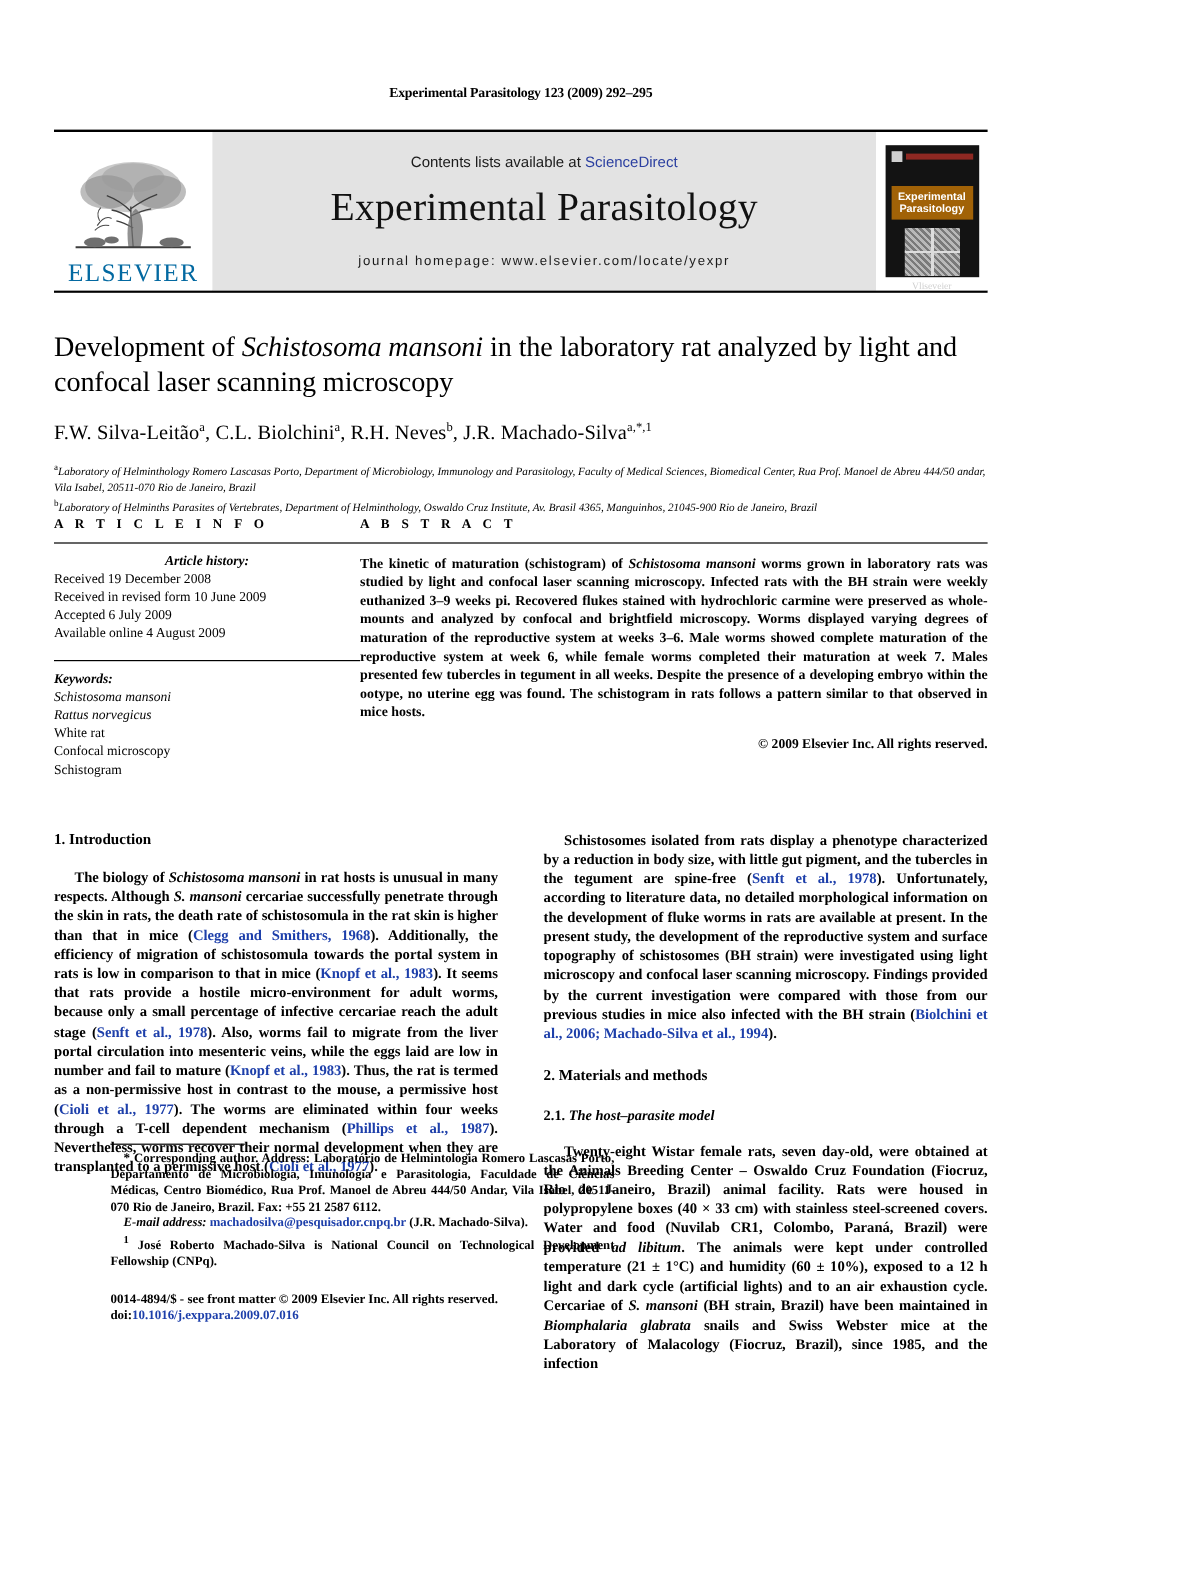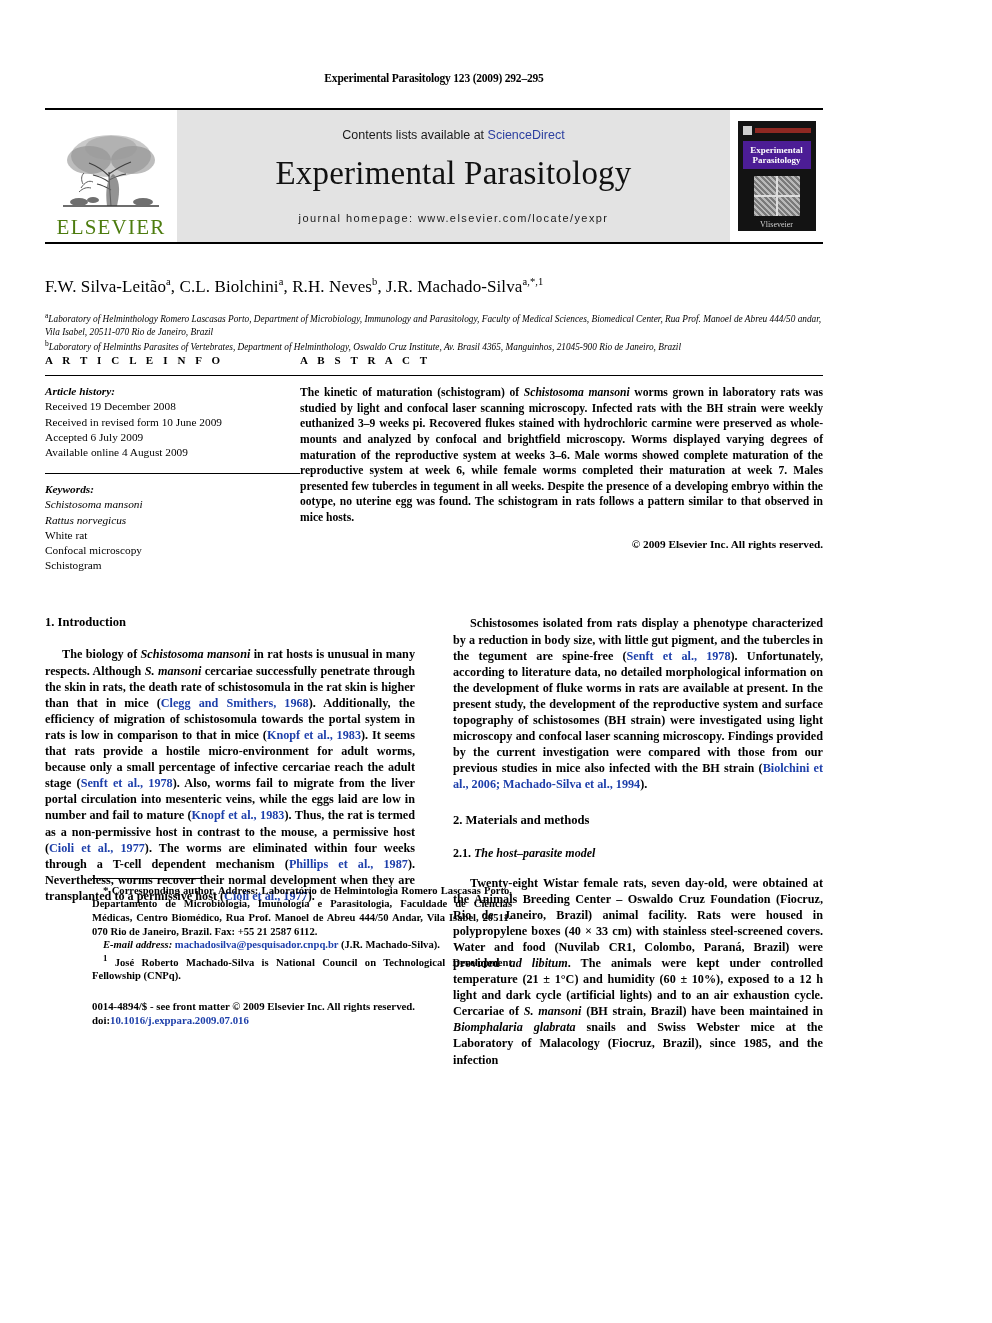--- a/index.html
+++ b/index.html
@@ -50,21 +50,21 @@
     align-items: center;
     background: #fff;
     padding-bottom: 4px;
     box-sizing: border-box;
   }
   .tree-svg { display:block; }
   .elsevier-word {
     font-family: "Liberation Serif", serif;
     font-size: 21px;
     letter-spacing: 1.2px;
-    color: #4d7c0f;
+    color: #0369a1;
     font-weight: 400;
     line-height: 1;
     margin-top: 1px;
   }
   .banner {
     flex: 1 1 auto;
     background: #e3e3e3;
     display: flex;
     flex-direction: column;
     align-items: center;
@@ -120,25 +120,25 @@
   .cover-badge {
     width: 9px; height: 9px;
     background: #cfcfcf;
   }
   .cover-redline {
     flex: 1 1 auto;
     height: 5px;
     background: #8e2822;
   }
   .cover-band {
-    margin-top: 6px;
-    background: #4c1d95;
+    margin-top: 20px;
+    background: #a16207;
     color: #fff;
     text-align: center;
-    font-family: Liberation Serif, serif;
+    font-family: Liberation Sans, sans-serif;
     font-size: 9px;
     line-height: 10px;
     padding: 4px 1px;
     font-weight: 600;
   }
   .cover-image {
     margin: 7px auto 0;
     width: 46px;
     height: 40px;
     background:
@@ -194,21 +194,21 @@
   }
   .rule {
     border-top: 1px solid #000;
     margin-top: 9px;
   }
   .history {
     margin-top: 8px;
     font-size: 11.3px;
     line-height: 15.2px;
   }
-  .history .lbl { font-style: italic; font-weight: bold; }
+  .history .lbl { font-style: italic; font-weight: bold; text-align: center; }
   .kw-block { margin-top: 13px; }
   .keywords {
     margin-top: 8px;
     font-size: 11.3px;
     line-height: 15.2px;
   }
   .keywords .lbl { font-style: italic; font-weight: bold; }
   .keywords .it { font-style: italic; }
   .abstract-body {
     margin-top: 9px;
@@ -349,20 +349,21 @@
         </div>
         <div class="cover-image"></div>
         <div class="cover-foot">
           <span class="vm">Vliseveier</span>
         </div>
       </div>
     </div>
   </div>
 
   <div class="title-block">
+    <h1 class="article-title"><span>Development of </span><span class="it">Schistosoma mansoni</span><span> in the laboratory rat analyzed by light and confocal laser scanning microscopy</span></h1>
 
     <div class="authors"><span>F.W. Silva-Leitão</span><sup>a</sup>, <span>C.L. Biolchini</span><sup>a</sup>, <span>R.H. Neves</span><sup>b</sup>, <span>J.R. Machado-Silva</span><sup>a,*,1</sup></div>
 
     <div class="affiliations">
       <div><sup>a</sup><span>Laboratory of Helminthology Romero Lascasas Porto, Department of Microbiology, Immunology and Parasitology, Faculty of Medical Sciences, Biomedical Center, Rua Prof. Manoel de Abreu 444/50 andar, Vila Isabel, 20511-070 Rio de Janeiro, Brazil</span></div>
       <div><sup>b</sup><span>Laboratory of Helminths Parasites of Vertebrates, Department of Helminthology, Oswaldo Cruz Institute, Av. Brasil 4365, Manguinhos, 21045-900 Rio de Janeiro, Brazil</span></div>
     </div>
   </div>
 
   <div class="info-abstract">

